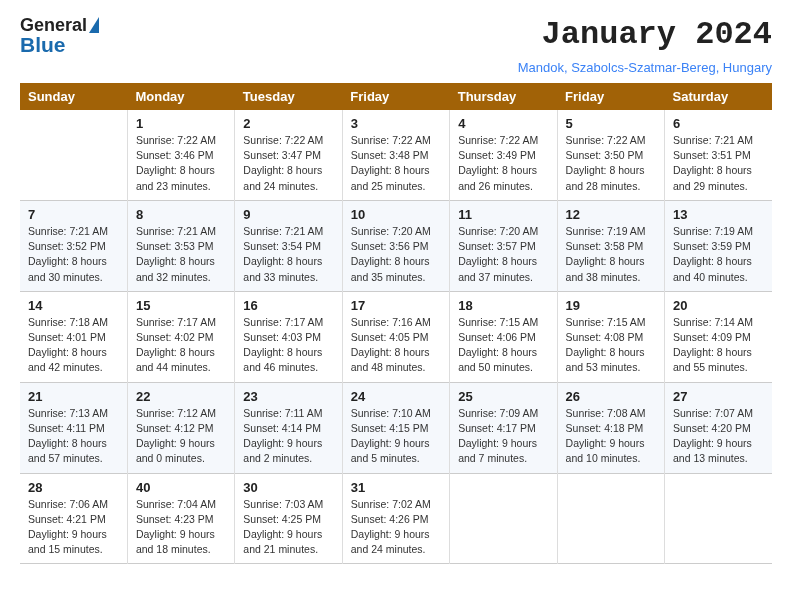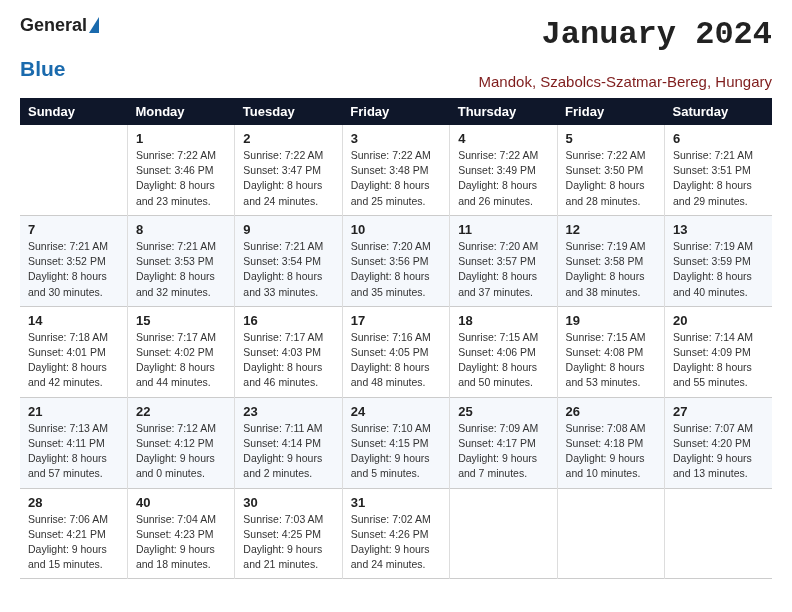--- a/index.html
+++ b/index.html
@@ -14,21 +14,20 @@
       display: flex;
       justify-content: space-between;
       align-items: flex-start;
       margin-bottom: 8px;
     }
     .logo {
       display: flex;
       flex-direction: column;
       align-items: flex-start;
       line-height: 1;
-      gap: 24px;
     }
     .logo-general {
       font-size: 18px;
       font-weight: bold;
       color: #222;
     }
     .logo-blue {
       font-size: 21px;
       font-weight: bold;
       color: #1a6aad;
@@ -45,31 +44,31 @@
     .title-area {
       text-align: right;
     }
     .month-title {
       font-size: 32px;
       font-weight: bold;
       color: #222;
       font-family: Liberation Mono, monospace;
     }
     .location-title {
-      font-size: 15px;
-      color: #7f1d1d;
-      margin-top: 20px;
+      font-size: 13px;
+      color: #3b82f6;
+      margin-top: 7px;
     }
     .calendar-table {
       width: 100%;
       border-collapse: collapse;
       font-size: 11px;
     }
     .calendar-table thead th {
-      background: #0f172a;
+      background: #a16207;
       color: #fff;
       text-align: left;
       padding: 6px 8px;
       font-size: 13px;
       font-weight: bold;
     }
     .calendar-table tbody tr {
       border-bottom: 1px solid #ccc;
     }
     .calendar-table tbody td {

